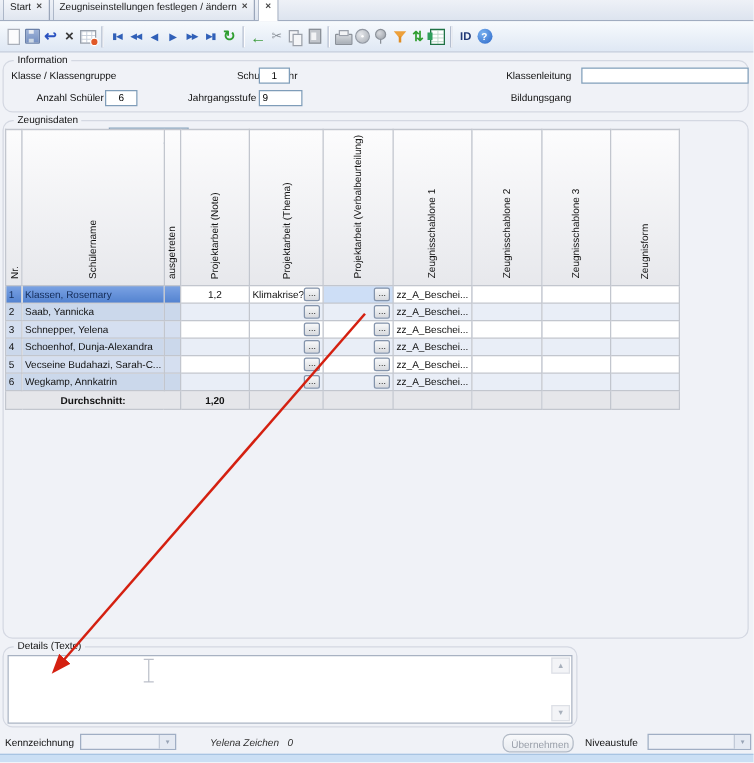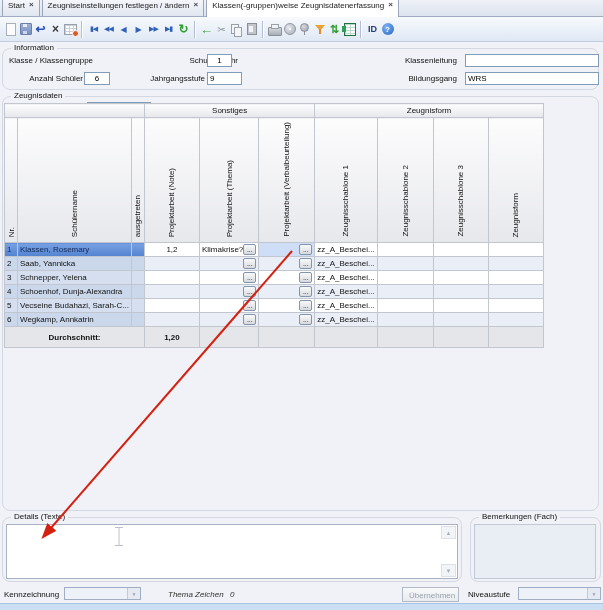--- a/index.html
+++ b/index.html
@@ -58,55 +58,54 @@
   tr.odd td.fz{background:#cbd8eb;}
   tr.odd td.dt{background:#e9eef7;}
   tr.even td.fz{background:#d5dff0;}
   tr.even td.dt{background:#fff;}
   tr.sel td.fz{background:linear-gradient(#79a1e2,#5282d0);color:#142c58;}
   tr.sel td.dt{background:#fff;}
   tr.sel td.vb{background:#cddef6;}
   .cf{display:flex;align-items:center;justify-content:space-between;height:12px;}
   .ct{overflow:hidden;white-space:nowrap;}
   .be{width:13px;height:11px;font-size:7px;line-height:5px;padding:0;margin-left:auto;background:linear-gradient(#f8f9fa,#d8dade);border:1px solid #8494ac;border-radius:2px;color:#222;font-family:"Liberation Sans",sans-serif;}
-  #grid .ft{background:#e5e6ea;font-weight:bold;height:21px;border-top:1px solid #aab0ba;}
+  #grid .ft{background:#e5e6ea;font-weight:bold;height:15px;border-top:1px solid #aab0ba;}
   #grid .fl{text-align:center;}
 
   
   .textbox{position:absolute;background:#fff;border:1px solid #a8b2c2;box-sizing:border-box;}
   .scr{position:absolute;right:1px;width:13px;height:11px;display:flex;align-items:center;justify-content:center;font-size:6px;color:#a8b0bc;background:#f3f4f7;border:1px solid #dde0e6;}
   .graybox{position:absolute;background:#e9edf4;border:1px solid #c2c8d4;box-sizing:border-box;}
 
   
   .blabel{position:absolute;font-size:8px;color:#101010;white-space:nowrap;}
   .italic{font-style:italic;color:#303030;}
   .combo{position:absolute;height:13px;background:#eef1f7;border:1px solid #a0aec4;box-sizing:border-box;}
   .combo-arrow{position:absolute;right:0;top:0;width:12px;height:100%;background:#e4e9f2;border-left:1px solid #c2cad8;display:flex;align-items:center;justify-content:center;font-size:5px;color:#97a2b4;}
-  .btn{position:absolute;height:15px;border:1px solid #b2bac6;border-radius:0;background:linear-gradient(#f8f9fb,#e8ebf0);color:#9aa0aa;font-size:8px;font-family:"Liberation Sans",sans-serif;text-align:center;line-height:13px;box-sizing:border-box;}
+  .btn{position:absolute;height:15px;border:1px solid #b2bac6;border-radius:6px;background:linear-gradient(#f8f9fb,#e8ebf0);color:#9aa0aa;font-size:8px;font-family:"Liberation Sans",sans-serif;text-align:center;line-height:13px;box-sizing:border-box;}
 
   #statusbar{position:absolute;left:0;top:603px;width:603px;height:7px;background:#cbdff4;border-top:1px solid #a8c4e2;box-sizing:border-box;}
 
   #overlay{position:absolute;left:0;top:0;width:603px;height:610px;pointer-events:none;z-index:50;}
 </style>
 </head>
 <body>
 
 <div id="app">
 
   <div id="tabbar">
       <div class="tab">
         <span>Start</span>
         <span class="tab-close">×</span>
       </div>
       <div class="tab">
         <span>Zeugniseinstellungen festlegen / ändern</span>
         <span class="tab-close">×</span>
       </div>
       <div class="tab active">
-        <span>Klassen(-gruppen)weise Zeugnisdatenerfassung</span>
         <span class="tab-close">×</span>
       </div>
     </div>
 
   <div id="toolbar">
       <span class="tbicon">
         <span class="i-newdoc"></span>
       </span>
       <span class="tbicon">
         <span class="i-save"></span>
@@ -189,21 +188,20 @@
     <input class="field" style="left: 84px; top: 5px; width: 58px; margin-top: 48px;" value="9a_WRS">
     <span class="flabel" style="left:110px;top:7px;width:92px;margin-left:33px;">Schulhalbjahr</span>
     <input class="field center" style="left: 204px; top: 5px; width: 19px;" value="1">
     <span class="flabel" style="left:310px;top:7px;width:144px;">Klassenleitung</span>
     <input class="field" style="left: 462px; top: 5px; width: 128px;" value="">
     <span class="flabel" style="left:6px;top:25px;width:74px;">Anzahl Schüler</span>
     <input class="field center" style="left: 81px; top: 23px; width: 20px;" value="6">
     <span class="flabel" style="left:110px;top:25px;width:92px;">Jahrgangsstufe</span>
     <input class="field" style="left: 204px; top: 23px; width: 29px;" value="9">
     <span class="flabel" style="left:310px;top:25px;width:144px;">Bildungsgang</span>
-    <input class="field" style="left: 462px; top: 23px; width: 128px;" value="WRS">
   </div>
 
   <div class="group" style="left:2px;top:96px;width:597px;height:415px;">
     <span class="group-label">Zeugnisdaten</span>
   </div>
 
   <table id="grid">
       <colgroup>
         <col style="width: 13px;">
         <col style="width: 106px;">
@@ -211,25 +209,20 @@
         <col style="width: 55px;">
         <col style="width: 56px;">
         <col style="width: 56px;">
         <col style="width: 55px;">
         <col style="width: 56px;">
         <col style="width: 55px;">
         <col style="width: 55px;">
       </colgroup>
       <thead>
         <tr>
-          <th class="gh" colspan="3"></th>
-          <th class="gh" colspan="3">Sonstiges</th>
-          <th class="gh" colspan="4">Zeugnisform</th>
-        </tr>
-        <tr>
           <th class="vh"><span>Nr.</span></th>
           <th class="vh"><span>Schülername</span></th>
           <th class="vh"><span>ausgetreten</span></th>
           <th class="vh"><span>Projektarbeit (Note)</span></th>
           <th class="vh"><span>Projektarbeit (Thema)</span></th>
           <th class="vh"><span>Projektarbeit (Verbalbeurteilung)</span></th>
           <th class="vh"><span>Zeugnisschablone 1</span></th>
           <th class="vh"><span>Zeugnisschablone 2</span></th>
           <th class="vh"><span>Zeugnisschablone 3</span></th>
           <th class="vh"><span>Zeugnisform</span></th>
@@ -385,31 +378,27 @@
 
   <div class="group" style="left:2px;top:517px;width:460px;height:65px;">
     <span class="group-label">Details (Texte)</span>
     <div class="textbox" style="left:3px;top:6px;width:452px;height:55px;">
       <span></span>
       <span class="scr" style="top:1px;">▲</span>
       <span class="scr" style="bottom:1px;">▼</span>
     </div>
   </div>
 
-  <div class="group" style="left:470px;top:517px;width:131px;height:65px;">
-    <span class="group-label">Bemerkungen (Fach)</span>
-    <div class="graybox" style="left:3px;top:6px;width:122px;height:55px;"></div>
-  </div>
 
   <span class="blabel" style="left:4px;top:590px;">Kennzeichnung</span>
   <div class="combo" style="left:64px;top:587px;width:77px;">
     <span></span>
     <span class="combo-arrow">▼</span>
   </div>
-  <span class="blabel italic" style="left:168px;top:590px;">Thema Zeichen</span>
+  <span class="blabel italic" style="left:168px;top:590px;">Yelena Zeichen</span>
   <span class="blabel italic" style="left:230px;top:590px;">0</span>
   <button class="btn" style="left:402px;top:587px;width:57px;">Übernehmen</button>
   <span class="blabel" style="left:468px;top:590px;">Niveaustufe</span>
   <div class="combo" style="left:518px;top:587px;width:83px;">
     <span></span>
     <span class="combo-arrow">▼</span>
   </div>
 
   <div id="statusbar"></div>
 

